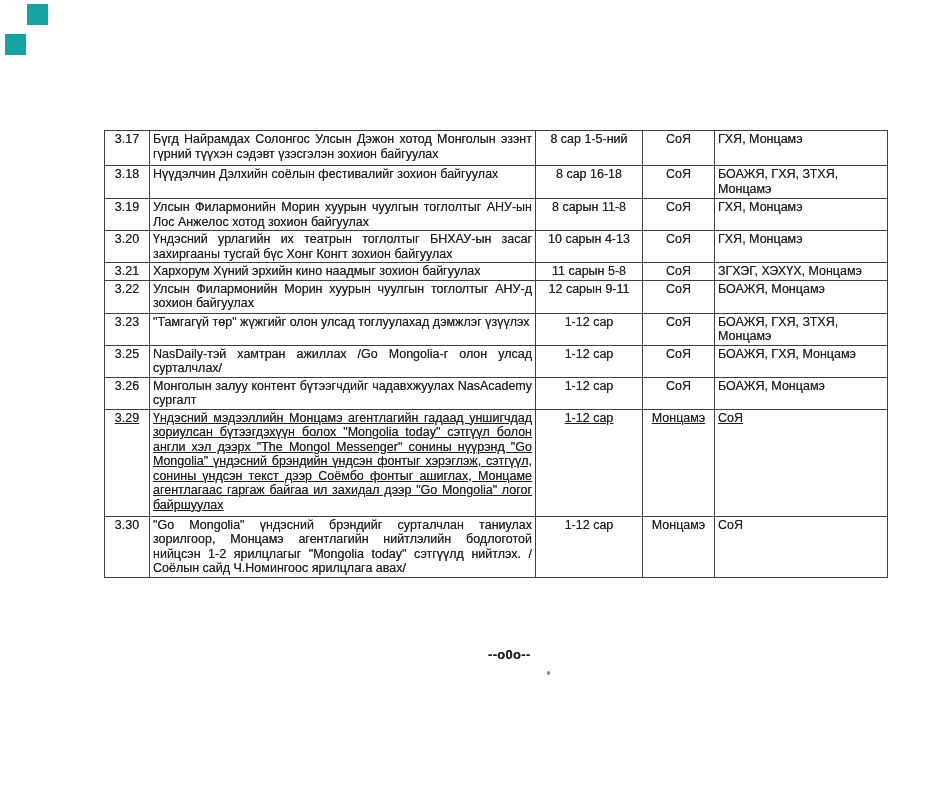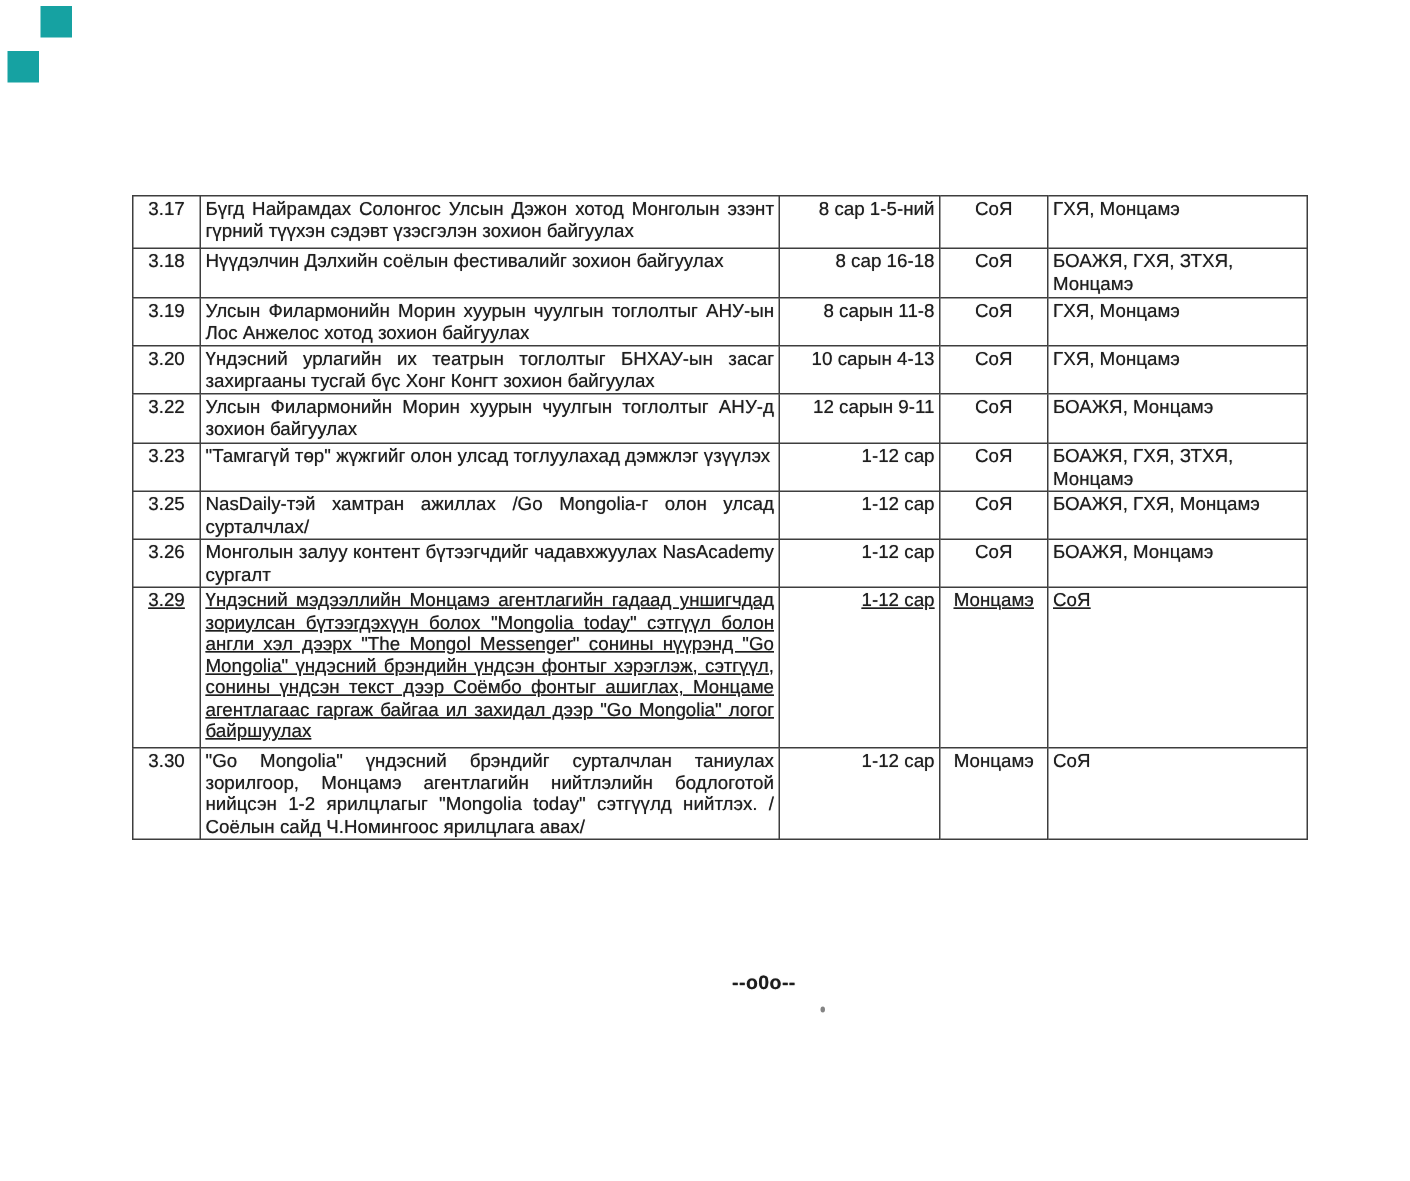--- a/index.html
+++ b/index.html
@@ -4,32 +4,32 @@
 <style>
   html,body{margin:0;padding:0;background:#fff;}
   .page{
     position:relative;width:940px;height:787px;background:#ffffff;overflow:hidden;
     font-family:"Liberation Sans", sans-serif;color:#1e1e1e;
   }
   .corner-sq{position:absolute;width:21px;height:21px;}
   .sq1{left:27px;top:4px;}
   .sq2{left:5px;top:34px;}
   table.plan{
-    position:absolute;left:88px;top:130px;width:783px;
+    position:absolute;left:104px;top:130px;width:783px;
     border-collapse:collapse;table-layout:fixed;
     font-size:12.5px;line-height:14.5px;
     text-shadow:0 0 .5px rgba(35,35,35,.75);
   }
   table.plan td{
     border:1px solid #3e3e3e;vertical-align:top;padding:1px 3px;
     overflow:hidden;
   }
   td.c-num{text-align:center;padding-top:2px;}
   td.c-desc{text-align:justify;padding:2px 6px 1px 7px;}
-  td.c-date{text-align:right;padding:2px 2px 1px 5px;}
+  td.c-date{text-align:center;padding:2px 2px 1px 5px;}
   td.c-lead{text-align:center;padding-top:2px;}
   td.c-part{text-align:left;padding-top:2px;}
   tr.r0{height:35px;} tr.r1{height:33px;} tr.r2{height:30px;margin-top:44px;} tr.r3{height:31px;}
   tr.r4{height:16px;} tr.r5{height:33px;} tr.r6{height:31px;} tr.r7{height:29px;padding-left:43px;}
   tr.r8{height:32px;} tr.r9{height:50px;} tr.r10{height:107px;text-decoration:underline;} tr.r11{height:59px;}
   .footer-sep{
     position:absolute;left:488px;top:647px;
     font-size:13px;font-weight:bold;letter-spacing:.3px;color:#1c1c1c;
     text-shadow:0 0 .5px rgba(35,35,35,.75);
   }
@@ -76,20 +76,27 @@
         <td class="c-lead">СоЯ</td>
         <td class="c-part">ГХЯ, Монцамэ</td>
       </tr>
       <tr class="r3">
         <td class="c-num">3.20</td>
         <td class="c-desc">Үндэсний урлагийн их театрын тоглолтыг БНХАУ-ын засаг захиргааны тусгай бүс Хонг Конгт зохион байгуулах</td>
         <td class="c-date">10 сарын 4-13</td>
         <td class="c-lead">СоЯ</td>
         <td class="c-part">ГХЯ, Монцамэ</td>
       </tr>
+      <tr class="r4">
+        <td class="c-num">3.21</td>
+        <td class="c-desc">Хархорум Хүний эрхийн кино наадмыг зохион байгуулах</td>
+        <td class="c-date">11 сарын 5-8</td>
+        <td class="c-lead">СоЯ</td>
+        <td class="c-part">ЗГХЭГ, ХЭХҮХ, Монцамэ</td>
+      </tr>
       <tr class="r5">
         <td class="c-num">3.22</td>
         <td class="c-desc">Улсын Филармонийн Морин хуурын чуулгын тоглолтыг АНУ-д зохион байгуулах</td>
         <td class="c-date">12 сарын 9-11</td>
         <td class="c-lead">СоЯ</td>
         <td class="c-part">БОАЖЯ, Монцамэ</td>
       </tr>
       <tr class="r6">
         <td class="c-num">3.23</td>
         <td class="c-desc">"Тамгагүй төр" жүжгийг олон улсад тоглуулахад дэмжлэг үзүүлэх</td>

